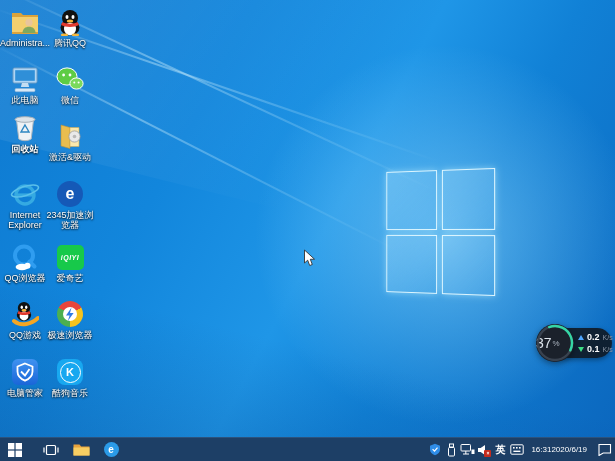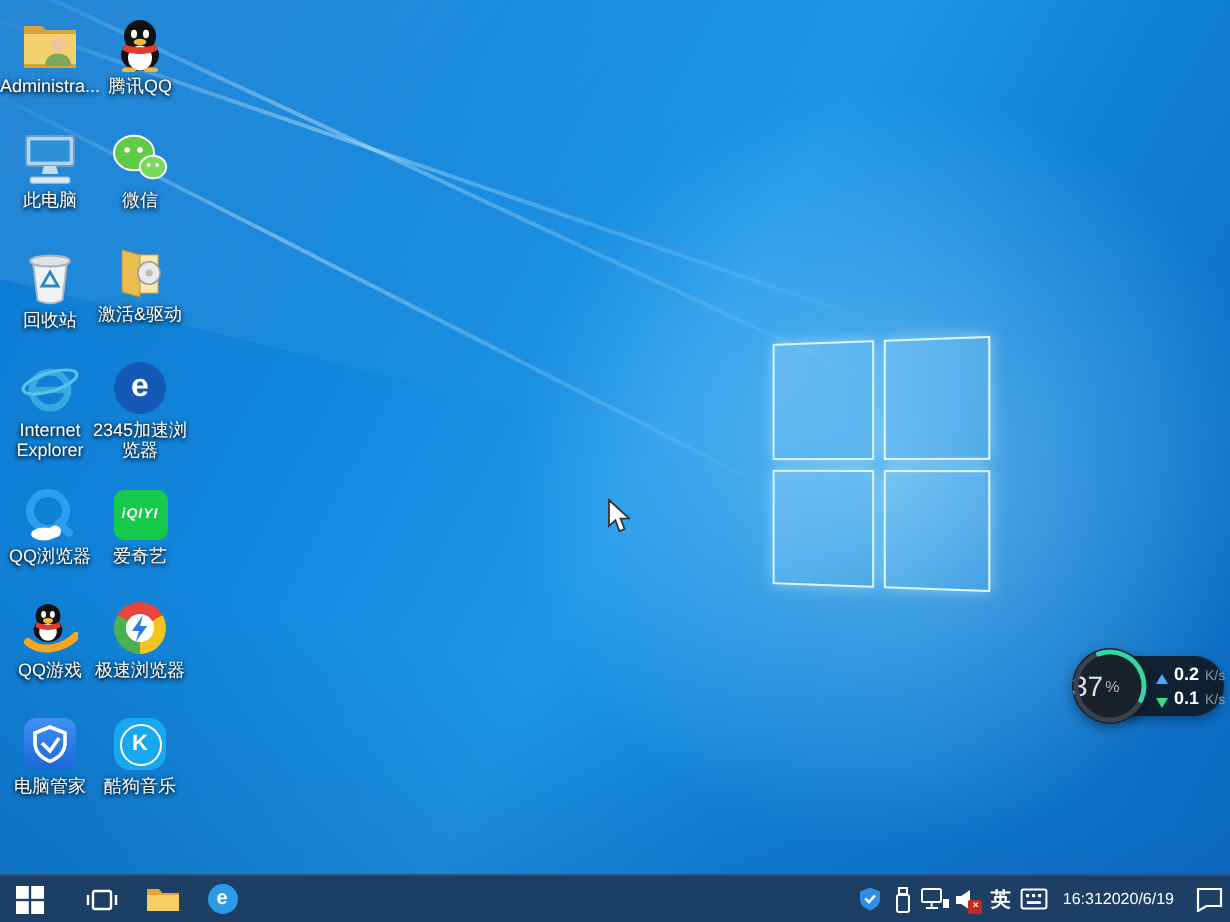--- a/index.html
+++ b/index.html
@@ -42,21 +42,21 @@
   .i-chrome .seg{position:absolute;inset:0;border-radius:50%;transform:rotate(-60deg);
     background:conic-gradient(#e8453c 0 33.33%,#f5c31d 33.33% 66.66%,#4caf50 66.66% 100%);}
   .i-chrome .core{position:absolute;left:6px;top:6px;width:14px;height:14px;border-radius:50%;background:#fff;}
   .i-chrome svg{position:absolute;left:0;top:0;}
 
   
   .speedball{position:absolute;left:536px;top:324px;width:78px;height:38px;cursor:pointer;}
   .sb-pill{position:absolute;left:16px;top:4px;width:60px;height:30px;border-radius:15px;
     background:rgba(16,22,30,.88);display:flex;flex-direction:column;justify-content:center;gap:2px;
     padding-left:26px;box-sizing:border-box;box-shadow:0 2px 5px rgba(0,0,0,.35);}
-  .sb-row{display:flex;align-items:flex-end;gap:3px;}
+  .sb-row{display:flex;align-items:center;gap:3px;}
   .tri-up{width:0;height:0;border-left:3px solid transparent;border-right:3px solid transparent;border-bottom:5px solid #4da6ff;}
   .tri-down{width:0;height:0;border-left:3px solid transparent;border-right:3px solid transparent;border-top:5px solid #3ddc84;}
   .sb-val{color:#fff;font-size:9px;font-weight:bold;}
   .sb-unit{color:#8a94a3;font-size:7px;}
   .sb-ball{position:absolute;left:0;top:0;width:38px;height:38px;border-radius:50%;background:#1b212b;
     display:flex;align-items:center;justify-content:flex-start;color:#dde4ec;font-size:14px;
     box-shadow:0 2px 6px rgba(0,0,0,.4);}
   .sb-ball .pct{font-size:8px;margin-left:1px;color:#aab3bf;}
   .sb-ring{position:absolute;left:0;top:0;}
 
@@ -145,21 +145,21 @@
         <circle cx="14" cy="9" r="1.4" fill="#fff"></circle>
         <ellipse cx="20.5" cy="17.5" rx="6.6" ry="5.6" fill="#7ad95c" stroke="#fff" stroke-width="1"></ellipse>
         <path d="M24 22.5l-.6-3 -3 1.4z" fill="#7ad95c"></path>
         <circle cx="18.3" cy="16.5" r="1" fill="#fff"></circle>
         <circle cx="22.6" cy="16.5" r="1" fill="#fff"></circle>
       </svg>
     </div>
     <div class="lbl">微信</div>
   </div>
 
-  <div class="cell" style="left:0px;top:125px;">
+  <div class="cell" style="left:0px;top:114px;font-weight:bold;">
     <div class="ico">
       <svg width="24" height="28" viewBox="0 0 24 28">
         <path d="M3.5 6l2.3 19c3.5 2.2 9 2.2 12.4 0L20.5 6" fill="#eef2f5" stroke="#aeb8c0" stroke-width="1"></path>
         <ellipse cx="12" cy="5.5" rx="10" ry="2.8" fill="#dde4e9" stroke="#a6b0b8" stroke-width="1"></ellipse>
         <path d="M12 11l4 7H8z" fill="none" stroke="#2e86c1" stroke-width="1.4"></path>
       </svg>
     </div>
     <div class="lbl">回收站</div>
   </div>
 

